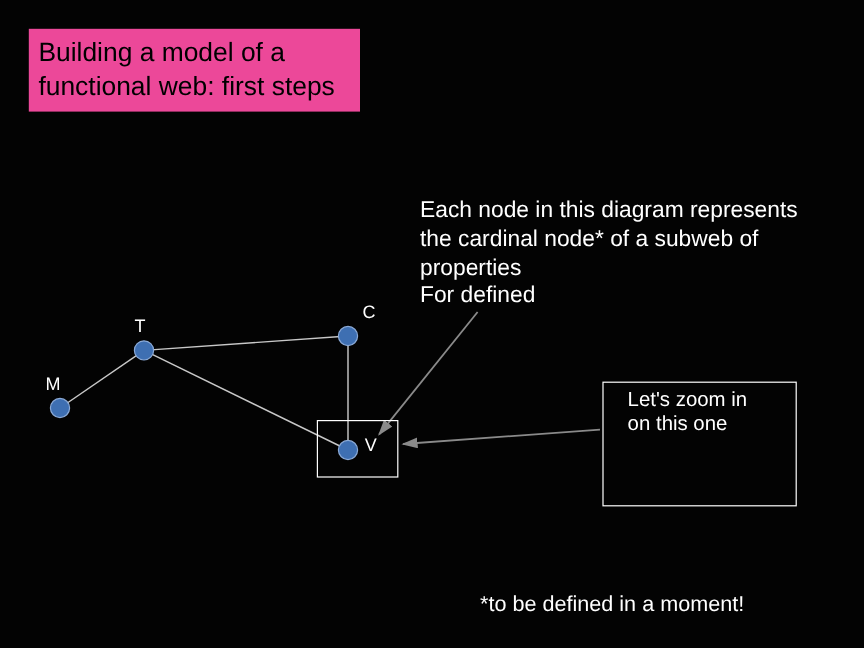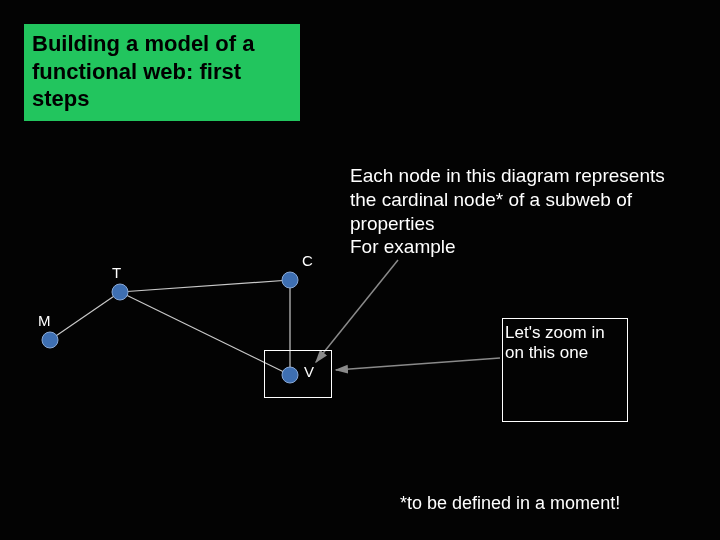--- a/index.html
+++ b/index.html
@@ -8,42 +8,42 @@
     background:#030303;
     font-family:Verdana, Geneva, sans-serif;
     color:#fff;
     position:relative;
     overflow:hidden;
   }
   .title{
     position:absolute;
     left:24px;top:24px;
     width:260px;
-    background:#22c55e;color:#000;
+    background:#ec4899;color:#000;
     font-size:22px;line-height:1.25;
     padding:6px 8px 8px 8px;
-    font-weight:700;
+    font-weight:400;
   }
   .desc{
     position:absolute;
     left:350px;top:148px;
     width:330px;
     font-size:19px;line-height:1.25;margin-top:16px;
   }
   .for-example{
     position:absolute;
     left:350px;top:236px;
     font-size:19px;
   }
   .callout{
     position:absolute;
     left:502px;top:318px;
     width:120px;height:94px;
     border:1px solid #fff;
-    padding:4px 2px;
+    padding:4px 20px;
     font-size:17px;line-height:1.2;
   }
   .footnote{
     position:absolute;
     left:400px;bottom:26px;
     font-size:18px;
     text-align:right;
   }
   .node-label{
     position:absolute;
@@ -60,21 +60,21 @@
     pointer-events:none;
   }
 </style>
 </head>
 <body>
 
 <div class="title">Building a model of a functional web: first steps</div>
 
 <div class="desc">Each node in this diagram represents the cardinal node* of a subweb of properties</div>
 
-<div class="for-example">For example</div>
+<div class="for-example">For defined</div>
 
 <div class="callout">
   <span>Let's zoom in on this one</span>
 </div>
 
 <div class="footnote">*to be defined in a moment!</div>
 
 <svg class="diagram">
   <defs>
     <marker id="ah" markerWidth="10" markerHeight="10" refX="8" refY="3" orient="auto">

